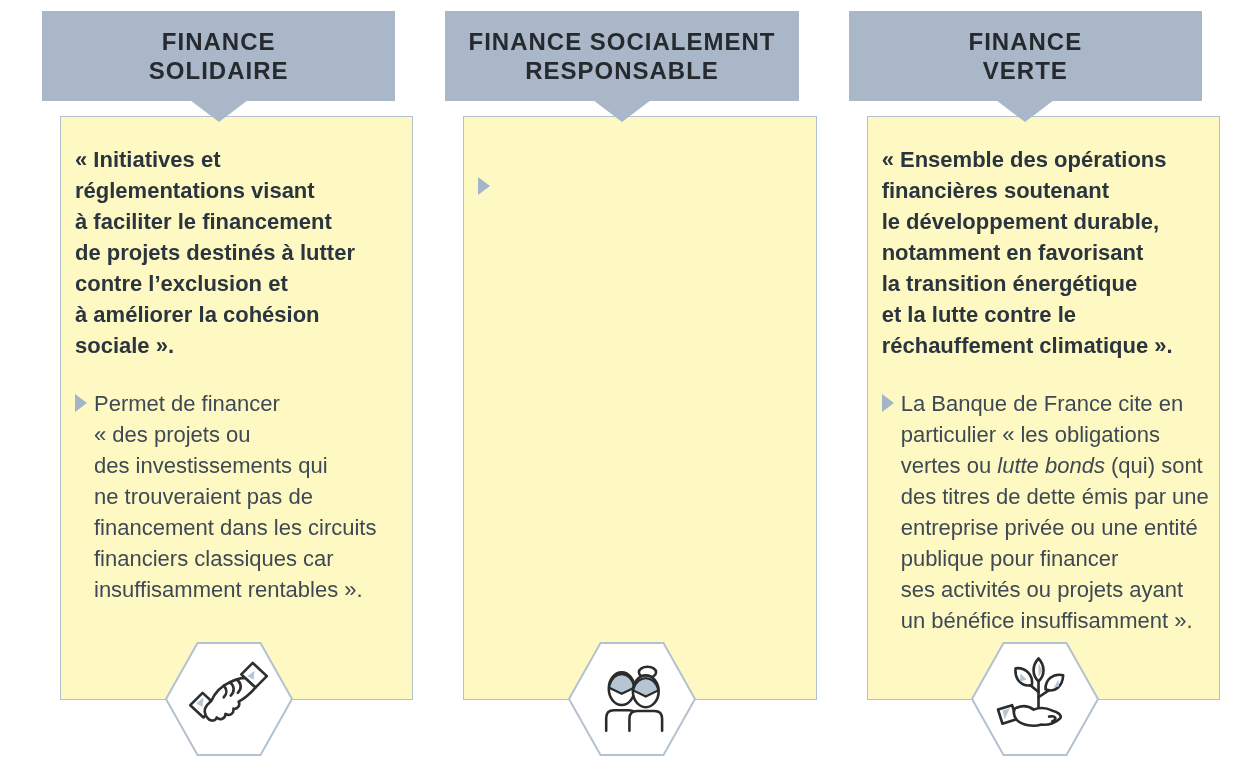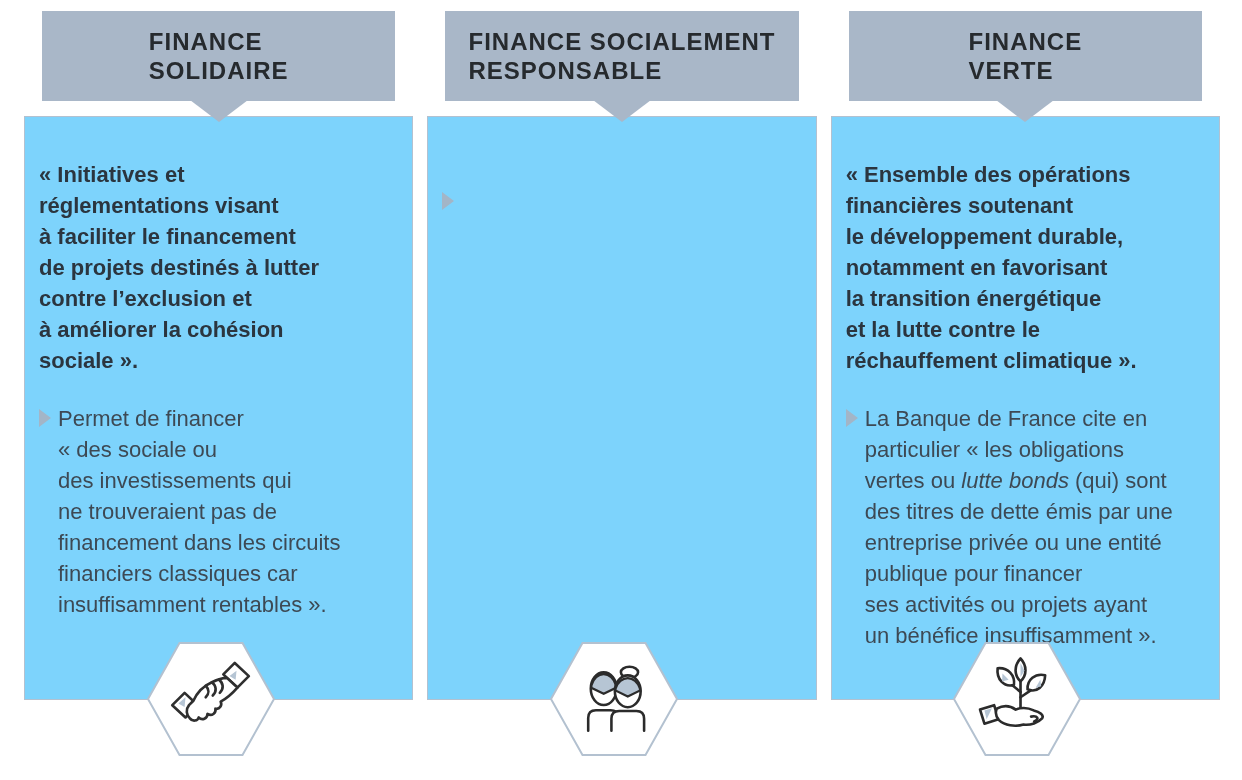--- a/index.html
+++ b/index.html
@@ -18,43 +18,44 @@
     width:1242px;height:780px;
     display:flex;gap:14px;
     padding:11px 22px 0 24px;
     overflow:hidden;
   }
   .column{width:390px;position:relative;}
   .col-header{
     height:90px;margin:0 18px;
     background:var(--steel);
     display:flex;align-items:center;justify-content:center;
-    text-align:left;
+    text-align:center;
   }
   .col-title{
     white-space:pre-line;
     font-size:24px;line-height:29px;
     font-weight:700;letter-spacing:1px;
     color:var(--ink-title);
   }
   .pointer{
     width:0;height:0;
     margin:-1px auto 0 auto;
     border-left:29px solid transparent;
     border-right:29px solid transparent;
     border-top:22px solid var(--steel);
     position:relative;z-index:2;
   }
   .card{
     position:relative;z-index:1;
     margin-top:-6px;
     height:584px;
     border:1px solid var(--border);
-    background:#7dd3fc;
-    padding:42px 10px 0 14px;
+    background:#fef9c3;
+    padding:27px 10px 0 14px;
+    margin-left:36px;
   }
   .definition{
     white-space:pre-line;
     font-size:22px;line-height:31px;
     font-weight:700;color:var(--ink-bold);
   }
   .bullet{
     display:flex;align-items:flex-start;
     margin-top:27px;
   }
@@ -99,21 +100,21 @@
       <p class="definition">« Initiatives et
 réglementations visant
 à faciliter le financement
 de projets destinés à lutter
 contre l’exclusion et
 à améliorer la cohésion
 sociale ».</p>
       <div class="bullet">
         <span class="bullet-arrow"></span>
         <p class="bullet-text">Permet de financer
-« des sociale ou
+« des projets ou
 des investissements qui
 ne trouveraient pas de
 financement dans les circuits
 financiers classiques car
 insuffisamment rentables ».</p>
       </div>
       <div class="hex-badge">
         <svg width="128" height="114" viewBox="0 0 128 114">
           <polygon points="1,57 32.5,1 95.5,1 127,57 95.5,113 32.5,113" fill="#ffffff" stroke="#b3c1d0" stroke-width="2"></polygon>
         </svg>

